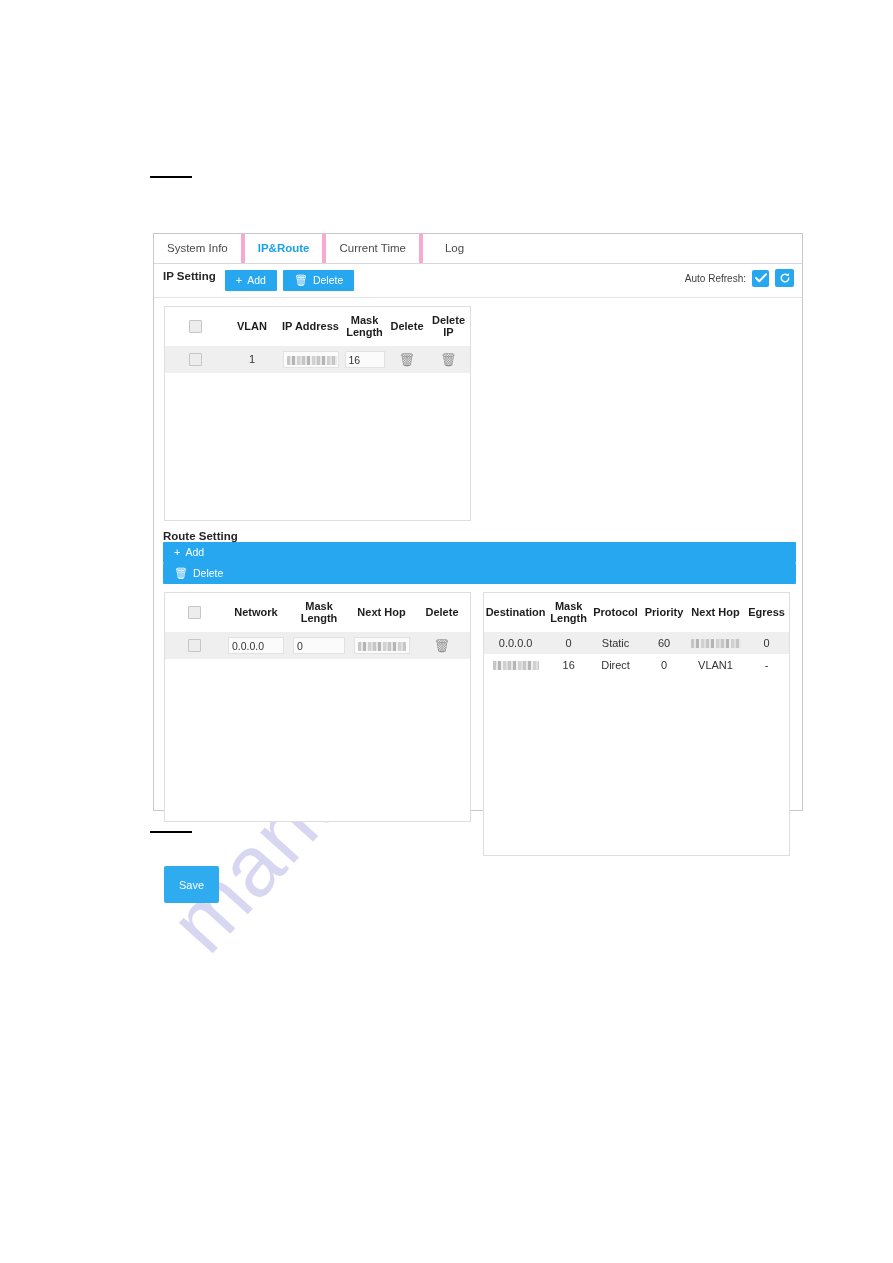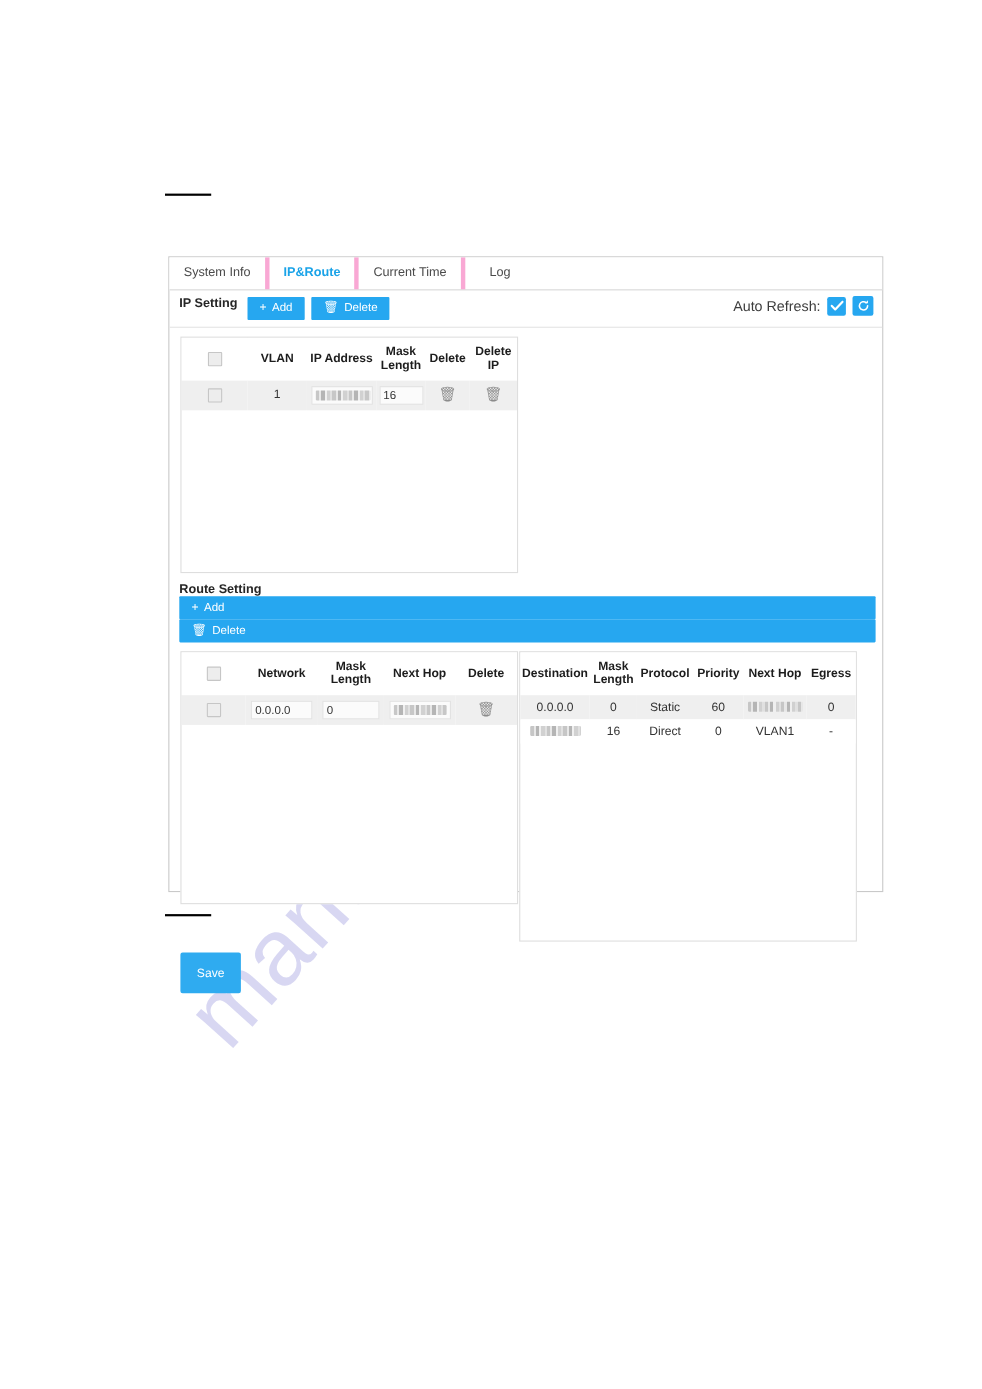--- a/index.html
+++ b/index.html
@@ -124,21 +124,21 @@
   
   #auto-refresh-group {
     position: absolute;
     right: 8px;
     top: 5px;
     display: flex;
     align-items: center;
     gap: 6px;
   }
   #auto-refresh-label {
-    font-size: 13px;
+    font-size: 10px;
     color: #3d3d3d;
   }
   #auto-refresh-checkbox {
     width: 17px; height: 17px;
     background: #26a7f0;
     border-radius: 2px;
     display: flex;
     align-items: center;
     justify-content: center;
     cursor: pointer;
@@ -152,21 +152,21 @@
     align-items: center;
     justify-content: center;
     color: #fff;
     font-size: 12px;
     cursor: pointer;
   }
 
   
   .table-row-wrap {
     display: flex;
-    gap: 1px;
+    gap: 12px;
     padding: 8px 10px 0 10px;
     box-sizing: border-box;
   }
   .table-card {
     border: 1px solid #dedede;
     background: #ffffff;
     box-sizing: border-box;
     overflow: hidden;
   }
   .tbl {

